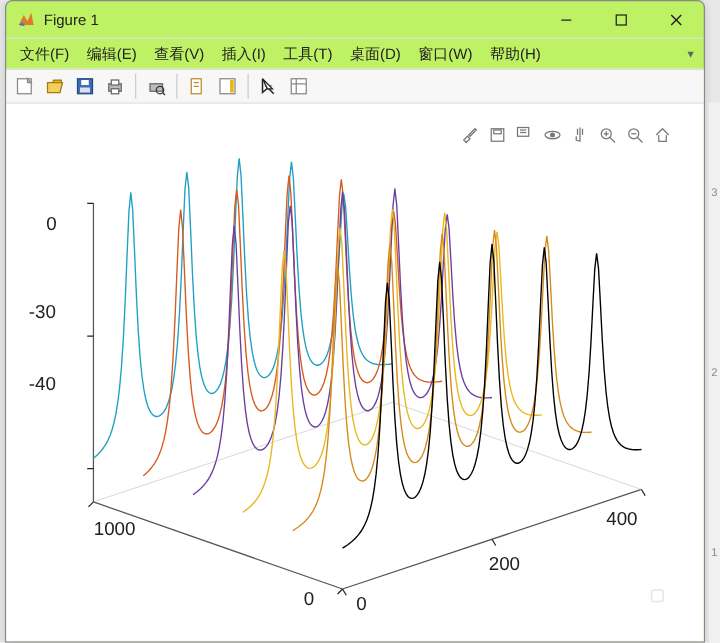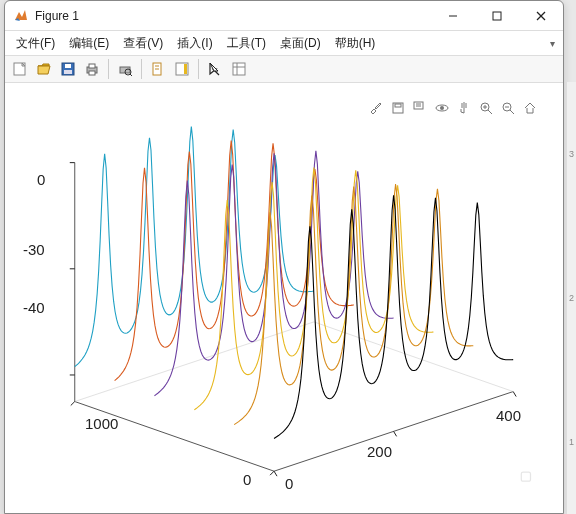--- a/index.html
+++ b/index.html
@@ -1,17 +1,17 @@
 <!DOCTYPE html>
 <html><head>
 <meta charset="utf-8">
 <style>
   * { box-sizing: border-box; margin: 0; padding: 0; font-family: "Microsoft YaHei", "Segoe UI", sans-serif; }
   body { width: 576px; height: 514px; background: #e8e8e8; overflow: hidden; position: relative; }
-  .window { position: absolute; left: 4px; top: 0; width: 560px; height: 514px; background: #ffffff; border: 1px solid #888; border-radius: 6px 6px 0 0; box-shadow: 0 2px 8px rgba(0,0,0,0.15); }
+  .window { position: absolute; left: 4px; top: 0; width: 560px; height: 514px; background: #bef264; border: 1px solid #888; border-radius: 6px 6px 0 0; box-shadow: 0 2px 8px rgba(0,0,0,0.15); }
   .titlebar { height: 30px; display: flex; align-items: center; padding: 0 0 0 8px; border-bottom: 1px solid #ddd; }
   .titlebar .logo { width: 16px; height: 16px; margin-right: 6px; }
   .titlebar .title { font-size: 12px; flex: 1; color: #222; }
   .winbtn { width: 44px; height: 30px; display: flex; align-items: center; justify-content: center; color: #222; }
   .winbtn svg { width: 10px; height: 10px; }
   .menubar { height: 24px; display: flex; align-items: center; padding: 0 4px; font-size: 12px; color: #222; position: relative; }
   .menuitem { padding: 17px 7px; cursor: default; }
   .menubar .dropmark { position: absolute; right: 8px; font-size: 10px; color: #666; }
   .toolbar { height: 28px; display: flex; align-items: center; padding: 0 4px; gap: 2px; border-top: 1px solid #ddd; border-bottom: 1px solid #ddd; background: #f7f7f7; }
   .tbtn { width: 22px; height: 22px; display: flex; align-items: center; justify-content: center; border: 1px solid transparent; }
@@ -56,20 +56,21 @@
       </div>
   </div>
 
   <div class="menubar">
     <div class="menuitem">文件(F)</div>
     <div class="menuitem">编辑(E)</div>
     <div class="menuitem">查看(V)</div>
     <div class="menuitem">插入(I)</div>
     <div class="menuitem">工具(T)</div>
     <div class="menuitem">桌面(D)</div>
+    <div class="menuitem">窗口(W)</div>
     <div class="menuitem">帮助(H)</div>
     <span class="dropmark">▾</span>
   </div>
 
   <div class="toolbar">
     <div class="tbtn">
         <svg width="16" height="16">
           <rect x="2" y="2" width="11" height="12" fill="#fff" stroke="#888"></rect>
           <path d="M10 2 L13 5 L10 5 Z" fill="#ddd" stroke="#888"></path>
         </svg>
@@ -204,25 +205,25 @@
         <path d="M110.0 299.0 L111.5 297.7 L113.0 296.4 L114.5 294.9 L116.0 293.2 L117.5 291.3 L119.0 289.2 L120.5 286.7 L122.0 283.7 L123.5 280.2 L125.0 275.8 L126.5 270.4 L128.0 263.5 L129.5 254.3 L131.0 242.2 L132.5 225.6 L134.0 202.8 L135.5 172.5 L137.0 135.6 L138.5 100.7 L140.0 85.1 L141.5 99.3 L143.0 132.7 L144.5 168.1 L146.0 196.9 L147.5 218.1 L149.0 233.2 L150.5 243.8 L152.0 251.3 L153.5 256.5 L155.0 260.2 L156.5 262.7 L158.0 264.3 L159.5 265.2 L161.0 265.4 L162.5 265.1 L164.0 264.2 L165.5 262.8 L167.0 260.8 L168.5 258.0 L170.0 254.4 L171.5 249.5 L173.0 243.1 L174.5 234.4 L176.0 222.6 L177.5 206.3 L179.0 183.9 L180.5 153.8 L182.0 117.2 L183.5 82.5 L185.0 69.0 L186.5 81.3 L188.0 114.9 L189.5 150.4 L191.0 179.3 L192.5 200.6 L194.0 215.6 L195.5 226.3 L197.0 233.7 L198.5 238.9 L200.0 242.5 L201.5 244.9 L203.0 246.3 L204.5 246.9 L206.0 246.7 L207.5 245.9 L209.0 244.4 L210.5 242.1 L212.0 238.8 L213.5 234.3 L215.0 228.3 L216.5 220.0 L218.0 208.7 L219.5 193.0 L221.0 171.3 L222.5 142.1 L224.0 106.5 L225.5 72.8 L227.0 57.8 L228.5 71.9 L230.0 104.6 L231.5 139.3 L233.0 167.5 L234.5 188.3 L236.0 203.1 L237.5 213.5 L239.0 220.8 L240.5 226.0 L242.0 229.6 L243.5 231.9 L245.0 233.4 L246.5 234.1 L248.0 234.1 L249.5 233.4 L251.0 232.1 L252.5 230.0 L254.0 227.1 L255.5 223.0 L257.0 217.5 L258.5 209.9 L260.0 199.5 L261.5 185.1 L263.0 165.1 L264.5 138.2 L266.0 105.5 L267.5 74.5 L269.0 60.7 L270.5 73.7 L272.0 103.9 L273.5 135.8 L275.0 161.9 L276.5 181.1 L278.0 194.8 L279.5 204.4 L281.0 211.2 L282.5 216.1 L284.0 219.5 L285.5 221.8 L287.0 223.2 L288.5 224.0 L290.0 224.2 L291.5 223.8 L293.0 222.9 L294.5 221.3 L296.0 219.0 L297.5 215.9 L299.0 211.5 L300.5 205.5 L302.0 197.2 L303.5 185.7 L305.0 169.8 L306.5 148.4 L308.0 122.2 L309.5 97.5 L311.0 86.5 L312.5 97.0 L314.0 121.2 L315.5 146.9 L317.0 167.9 L318.5 183.4 L320.0 194.5 L321.5 202.5 L323.0 208.2 L324.5 212.4 L326.0 215.5 L327.5 217.8 L329.0 219.5 L330.5 220.8 L332.0 221.7 L333.5 222.4 L335.0 223.0 L336.5 223.3 L338.0 223.6 L339.5 223.7 L341.0 223.7 L342.5 223.7 L344.0 223.7 L345.5 223.5 L347.0 223.4 L348.5 223.2 L350.0 222.9" fill="none" stroke="#d85a1f" stroke-width="1.1"></path>
         <path d="M150.0 314.2 L151.5 313.1 L153.0 312.0 L154.5 310.7 L156.0 309.4 L157.5 307.9 L159.0 306.2 L160.5 304.3 L162.0 302.2 L163.5 299.7 L165.0 296.7 L166.5 293.2 L168.0 288.8 L169.5 283.4 L171.0 276.4 L172.5 267.3 L174.0 255.1 L175.5 238.5 L177.0 215.8 L178.5 185.5 L180.0 148.6 L181.5 113.7 L183.0 98.1 L184.5 112.3 L186.0 145.7 L187.5 181.1 L189.0 209.9 L190.5 231.1 L192.0 246.2 L193.5 256.8 L195.0 264.2 L196.5 269.5 L198.0 273.2 L199.5 275.7 L201.0 277.3 L202.5 278.1 L204.0 278.4 L205.5 278.1 L207.0 277.2 L208.5 275.8 L210.0 273.8 L211.5 271.0 L213.0 267.3 L214.5 262.5 L216.0 256.0 L217.5 247.4 L219.0 235.5 L220.5 219.3 L222.0 196.8 L223.5 166.8 L225.0 130.1 L226.5 95.5 L228.0 82.0 L229.5 94.3 L231.0 127.8 L232.5 163.3 L234.0 192.2 L235.5 213.5 L237.0 228.6 L238.5 239.2 L240.0 246.7 L241.5 251.9 L243.0 255.5 L244.5 257.8 L246.0 259.2 L247.5 259.8 L249.0 259.7 L250.5 258.8 L252.0 257.3 L253.5 255.0 L255.0 251.7 L256.5 247.3 L258.0 241.2 L259.5 232.9 L261.0 221.6 L262.5 205.9 L264.0 184.2 L265.5 155.0 L267.0 119.4 L268.5 85.7 L270.0 70.7 L271.5 84.7 L273.0 117.4 L274.5 152.1 L276.0 180.4 L277.5 201.1 L279.0 215.9 L280.5 226.3 L282.0 233.6 L283.5 238.7 L285.0 242.3 L286.5 244.6 L288.0 246.1 L289.5 246.7 L291.0 246.7 L292.5 245.9 L294.0 244.6 L295.5 242.4 L297.0 239.4 L298.5 235.2 L300.0 229.5 L301.5 221.7 L303.0 211.0 L304.5 196.1 L306.0 175.6 L307.5 147.9 L309.0 114.2 L310.5 82.4 L312.0 68.2 L313.5 81.5 L315.0 112.6 L316.5 145.5 L318.0 172.3 L319.5 192.0 L321.0 206.1 L322.5 216.0 L324.0 223.0 L325.5 228.0 L327.0 231.4 L328.5 233.8 L330.0 235.3 L331.5 236.1 L333.0 236.2 L334.5 235.8 L336.0 234.7 L337.5 233.1 L339.0 230.6 L340.5 227.2 L342.0 222.5 L343.5 216.1 L345.0 207.3 L346.5 195.0 L348.0 177.9 L349.5 154.9 L351.0 126.9 L352.5 100.5 L354.0 88.8 L355.5 100.0 L357.0 126.0 L358.5 153.5 L360.0 176.1 L361.5 192.7 L363.0 204.7 L364.5 213.2 L366.0 219.4 L367.5 223.9 L369.0 227.2 L370.5 229.7 L372.0 231.6 L373.5 233.0 L375.0 234.0 L376.5 234.8 L378.0 235.4 L379.5 235.8 L381.0 236.1 L382.5 236.3 L384.0 236.4 L385.5 236.4 L387.0 236.4 L388.5 236.3 L390.0 236.1" fill="none" stroke="#6b3fa0" stroke-width="1.1"></path>
         <path d="M190.0 328.4 L191.5 327.3 L193.0 326.2 L194.5 324.9 L196.0 323.6 L197.5 322.1 L199.0 320.5 L200.5 318.7 L202.0 316.5 L203.5 314.1 L205.0 311.2 L206.5 307.7 L208.0 303.5 L209.5 298.2 L211.0 291.4 L212.5 282.5 L214.0 270.6 L215.5 254.4 L217.0 232.3 L218.5 202.7 L220.0 166.7 L221.5 132.8 L223.0 117.5 L224.5 131.3 L226.0 163.8 L227.5 198.3 L229.0 226.4 L230.5 247.1 L232.0 261.7 L233.5 272.0 L235.0 279.3 L236.5 284.4 L238.0 288.0 L239.5 290.4 L241.0 291.9 L242.5 292.8 L244.0 293.0 L245.5 292.7 L247.0 291.8 L248.5 290.4 L250.0 288.4 L251.5 285.7 L253.0 282.1 L254.5 277.4 L256.0 271.1 L257.5 262.6 L259.0 251.1 L260.5 235.2 L262.0 213.4 L263.5 184.0 L265.0 148.3 L266.5 114.5 L268.0 99.4 L269.5 113.4 L271.0 146.0 L272.5 180.6 L274.0 208.7 L275.5 229.4 L277.0 244.1 L278.5 254.4 L280.0 261.6 L281.5 266.7 L283.0 270.1 L284.5 272.4 L286.0 273.7 L287.5 274.2 L289.0 274.1 L290.5 273.2 L292.0 271.7 L293.5 269.3 L295.0 266.0 L296.5 261.5 L298.0 255.4 L299.5 247.2 L301.0 235.8 L302.5 220.1 L304.0 198.4 L305.5 169.2 L307.0 133.6 L308.5 99.9 L310.0 84.9 L311.5 98.9 L313.0 131.6 L314.5 166.3 L316.0 194.6 L317.5 215.3 L319.0 230.1 L320.5 240.5 L322.0 247.8 L323.5 253.0 L325.0 256.6 L326.5 258.9 L328.0 260.4 L329.5 261.0 L331.0 261.0 L332.5 260.4 L334.0 259.0 L335.5 257.0 L337.0 254.0 L338.5 249.9 L340.0 244.4 L341.5 236.8 L343.0 226.4 L344.5 212.0 L346.0 192.0 L347.5 165.1 L349.0 132.3 L350.5 101.3 L352.0 87.6 L353.5 100.5 L355.0 130.7 L356.5 162.6 L358.0 188.7 L359.5 207.9 L361.0 221.5 L362.5 231.1 L364.0 237.9 L365.5 242.7 L367.0 246.1 L368.5 248.3 L370.0 249.7 L371.5 250.5 L373.0 250.6 L374.5 250.1 L376.0 249.0 L377.5 247.3 L379.0 244.8 L380.5 241.4 L382.0 236.7 L383.5 230.3 L385.0 221.4 L386.5 209.1 L388.0 192.0 L389.5 169.1 L391.0 141.1 L392.5 114.6 L394.0 102.9 L395.5 114.1 L397.0 140.1 L398.5 167.6 L400.0 190.1 L401.5 206.8 L403.0 218.7 L404.5 227.3 L406.0 233.4 L407.5 237.9 L409.0 241.2 L410.5 243.7 L412.0 245.6 L413.5 247.0 L415.0 248.1 L416.5 248.9 L418.0 249.5 L419.5 249.9 L421.0 250.2 L422.5 250.3 L424.0 250.4 L425.5 250.4 L427.0 250.4 L428.5 250.3 L430.0 250.1" fill="none" stroke="#e7b81f" stroke-width="1.1"></path>
         <path d="M230.0 343.2 L231.5 342.2 L233.0 341.2 L234.5 340.2 L236.0 339.0 L237.5 337.8 L239.0 336.5 L240.5 335.0 L242.0 333.4 L243.5 331.5 L245.0 329.4 L246.5 326.9 L248.0 324.0 L249.5 320.5 L251.0 316.3 L252.5 310.9 L254.0 304.1 L255.5 295.2 L257.0 283.3 L258.5 267.1 L260.0 244.9 L261.5 215.3 L263.0 179.3 L264.5 145.3 L266.0 130.0 L267.5 143.8 L269.0 176.2 L270.5 210.6 L272.0 238.7 L273.5 259.2 L275.0 273.8 L276.5 284.0 L278.0 291.1 L279.5 296.1 L281.0 299.4 L282.5 301.6 L284.0 302.8 L285.5 303.3 L287.0 303.0 L288.5 302.1 L290.0 300.5 L291.5 298.1 L293.0 294.7 L294.5 290.2 L296.0 284.0 L297.5 275.7 L299.0 264.3 L300.5 248.5 L302.0 226.8 L303.5 197.5 L305.0 161.8 L306.5 128.1 L308.0 113.1 L309.5 127.0 L311.0 159.7 L312.5 194.3 L314.0 222.5 L315.5 243.3 L317.0 258.0 L318.5 268.3 L320.0 275.6 L321.5 280.7 L323.0 284.1 L324.5 286.4 L326.0 287.8 L327.5 288.4 L329.0 288.2 L330.5 287.4 L332.0 285.9 L333.5 283.7 L335.0 280.5 L336.5 276.1 L338.0 270.2 L339.5 262.2 L341.0 251.1 L342.5 235.8 L344.0 214.7 L345.5 186.2 L347.0 151.5 L348.5 118.7 L350.0 104.1 L351.5 117.8 L353.0 149.6 L354.5 183.3 L356.0 210.8 L357.5 231.1 L359.0 245.4 L360.5 255.5 L362.0 262.6 L363.5 267.6 L365.0 271.1 L366.5 273.3 L368.0 274.7 L369.5 275.3 L371.0 275.3 L372.5 274.6 L374.0 273.2 L375.5 271.1 L377.0 268.1 L378.5 264.0 L380.0 258.4 L381.5 250.8 L383.0 240.4 L384.5 226.0 L386.0 205.9 L387.5 179.1 L389.0 146.3 L390.5 115.3 L392.0 101.5 L393.5 114.4 L395.0 144.5 L396.5 176.5 L398.0 202.5 L399.5 221.7 L401.0 235.3 L402.5 244.9 L404.0 251.6 L405.5 256.4 L407.0 259.7 L408.5 261.9 L410.0 263.3 L411.5 263.9 L413.0 263.9 L414.5 263.4 L416.0 262.2 L417.5 260.3 L419.0 257.6 L420.5 254.0 L422.0 248.9 L423.5 242.1 L425.0 232.6 L426.5 219.5 L428.0 201.3 L429.5 176.8 L431.0 146.9 L432.5 118.7 L434.0 106.2 L435.5 118.2 L437.0 146.0 L438.5 175.4 L440.0 199.4 L441.5 217.2 L443.0 229.9 L444.5 239.0 L446.0 245.6 L447.5 250.5 L449.0 254.0 L450.5 256.7 L452.0 258.7 L453.5 260.3 L455.0 261.4 L456.5 262.3 L458.0 263.0 L459.5 263.4 L461.0 263.8 L462.5 264.0 L464.0 264.1 L465.5 264.1 L467.0 264.1 L468.5 264.0 L470.0 263.9" fill="none" stroke="#d68a1a" stroke-width="1.1"></path>
         <path d="M270.0 357.2 L271.5 356.2 L273.0 355.2 L274.5 354.2 L276.0 353.0 L277.5 351.8 L279.0 350.5 L280.5 349.0 L282.0 347.3 L283.5 345.5 L285.0 343.4 L286.5 340.9 L288.0 338.0 L289.5 334.5 L291.0 330.3 L292.5 324.9 L294.0 318.1 L295.5 309.2 L297.0 297.3 L298.5 281.1 L300.0 258.9 L301.5 229.3 L303.0 193.3 L304.5 159.3 L306.0 144.0 L307.5 157.7 L309.0 190.2 L310.5 224.6 L312.0 252.6 L313.5 273.2 L315.0 287.8 L316.5 298.0 L318.0 305.1 L319.5 310.0 L321.0 313.4 L322.5 315.6 L324.0 316.8 L325.5 317.2 L327.0 317.0 L328.5 316.1 L330.0 314.4 L331.5 312.0 L333.0 308.7 L334.5 304.1 L336.0 298.0 L337.5 289.7 L339.0 278.3 L340.5 262.5 L342.0 240.7 L343.5 211.4 L345.0 175.8 L346.5 142.0 L348.0 127.0 L349.5 141.0 L351.0 173.6 L352.5 208.2 L354.0 236.4 L355.5 257.1 L357.0 271.8 L358.5 282.2 L360.0 289.4 L361.5 294.5 L363.0 297.9 L364.5 300.2 L366.0 301.5 L367.5 302.1 L369.0 301.9 L370.5 301.1 L372.0 299.5 L373.5 297.2 L375.0 293.9 L376.5 289.4 L378.0 283.3 L379.5 275.1 L381.0 263.7 L382.5 248.0 L384.0 226.3 L385.5 197.1 L387.0 161.5 L388.5 127.8 L390.0 112.8 L391.5 126.8 L393.0 159.5 L394.5 194.2 L396.0 222.5 L397.5 243.2 L399.0 258.0 L400.5 268.4 L402.0 275.7 L403.5 280.9 L405.0 284.5 L406.5 286.8 L408.0 288.3 L409.5 288.9 L411.0 288.9 L412.5 288.3 L414.0 286.9 L415.5 284.9 L417.0 281.9 L418.5 277.8 L420.0 272.3 L421.5 264.7 L423.0 254.3 L424.5 239.8 L426.0 219.8 L427.5 193.0 L429.0 160.2 L430.5 129.2 L432.0 115.4 L433.5 128.3 L435.0 158.5 L436.5 190.4 L438.0 216.4 L439.5 235.6 L441.0 249.2 L442.5 258.8 L444.0 265.6 L445.5 270.3 L447.0 273.7 L448.5 275.9 L450.0 277.2 L451.5 277.9 L453.0 277.9 L454.5 277.3 L456.0 276.1 L457.5 274.3 L459.0 271.6 L460.5 267.9 L462.0 262.9 L463.5 256.0 L465.0 246.6 L466.5 233.4 L468.0 215.2 L469.5 190.8 L471.0 160.9 L472.5 132.7 L474.0 120.2 L475.5 132.2 L477.0 159.9 L478.5 189.3 L480.0 213.4 L481.5 231.1 L483.0 243.9 L484.5 253.0 L486.0 259.6 L487.5 264.4 L489.0 268.0 L490.5 270.7 L492.0 272.7 L493.5 274.3 L495.0 275.4 L496.5 276.3 L498.0 276.9 L499.5 277.4 L501.0 277.7 L502.5 278.0 L504.0 278.1 L505.5 278.1 L507.0 278.1 L508.5 278.0 L510.0 277.9" fill="none" stroke="#000000" stroke-width="1.1"></path>
       </svg>
 
     <div class="ticklabel" style="left:32px; top:88px;">0</div>
     <div class="ticklabel" style="left:18px; top:158px;">-30</div>
     <div class="ticklabel" style="left:18px; top:216px;">-40</div>
-    <div class="ticklabel" style="left:80px; top:332px;">1000</div>
+    <div class="ticklabel" style="left:70px; top:332px;">1000</div>
     <div class="ticklabel" style="left:238px; top:388px;">0</div>
     <div class="ticklabel" style="left:280px; top:392px;">0</div>
-    <div class="ticklabel" style="left:362px; top:360px;text-align:right;">200</div>
-    <div class="ticklabel" style="left:480px; top:324px;margin-left:11px;">400</div>
+    <div class="ticklabel" style="left:386px; top:360px;text-align:right;">200</div>
+    <div class="ticklabel" style="left:480px; top:324px;">400</div>
 
     <div class="watermark">▢</div>
   </div>
 
 </div>
 
 <div class="side-strip">
   <span>3</span>
   <span>2</span>
   <span>1</span>

